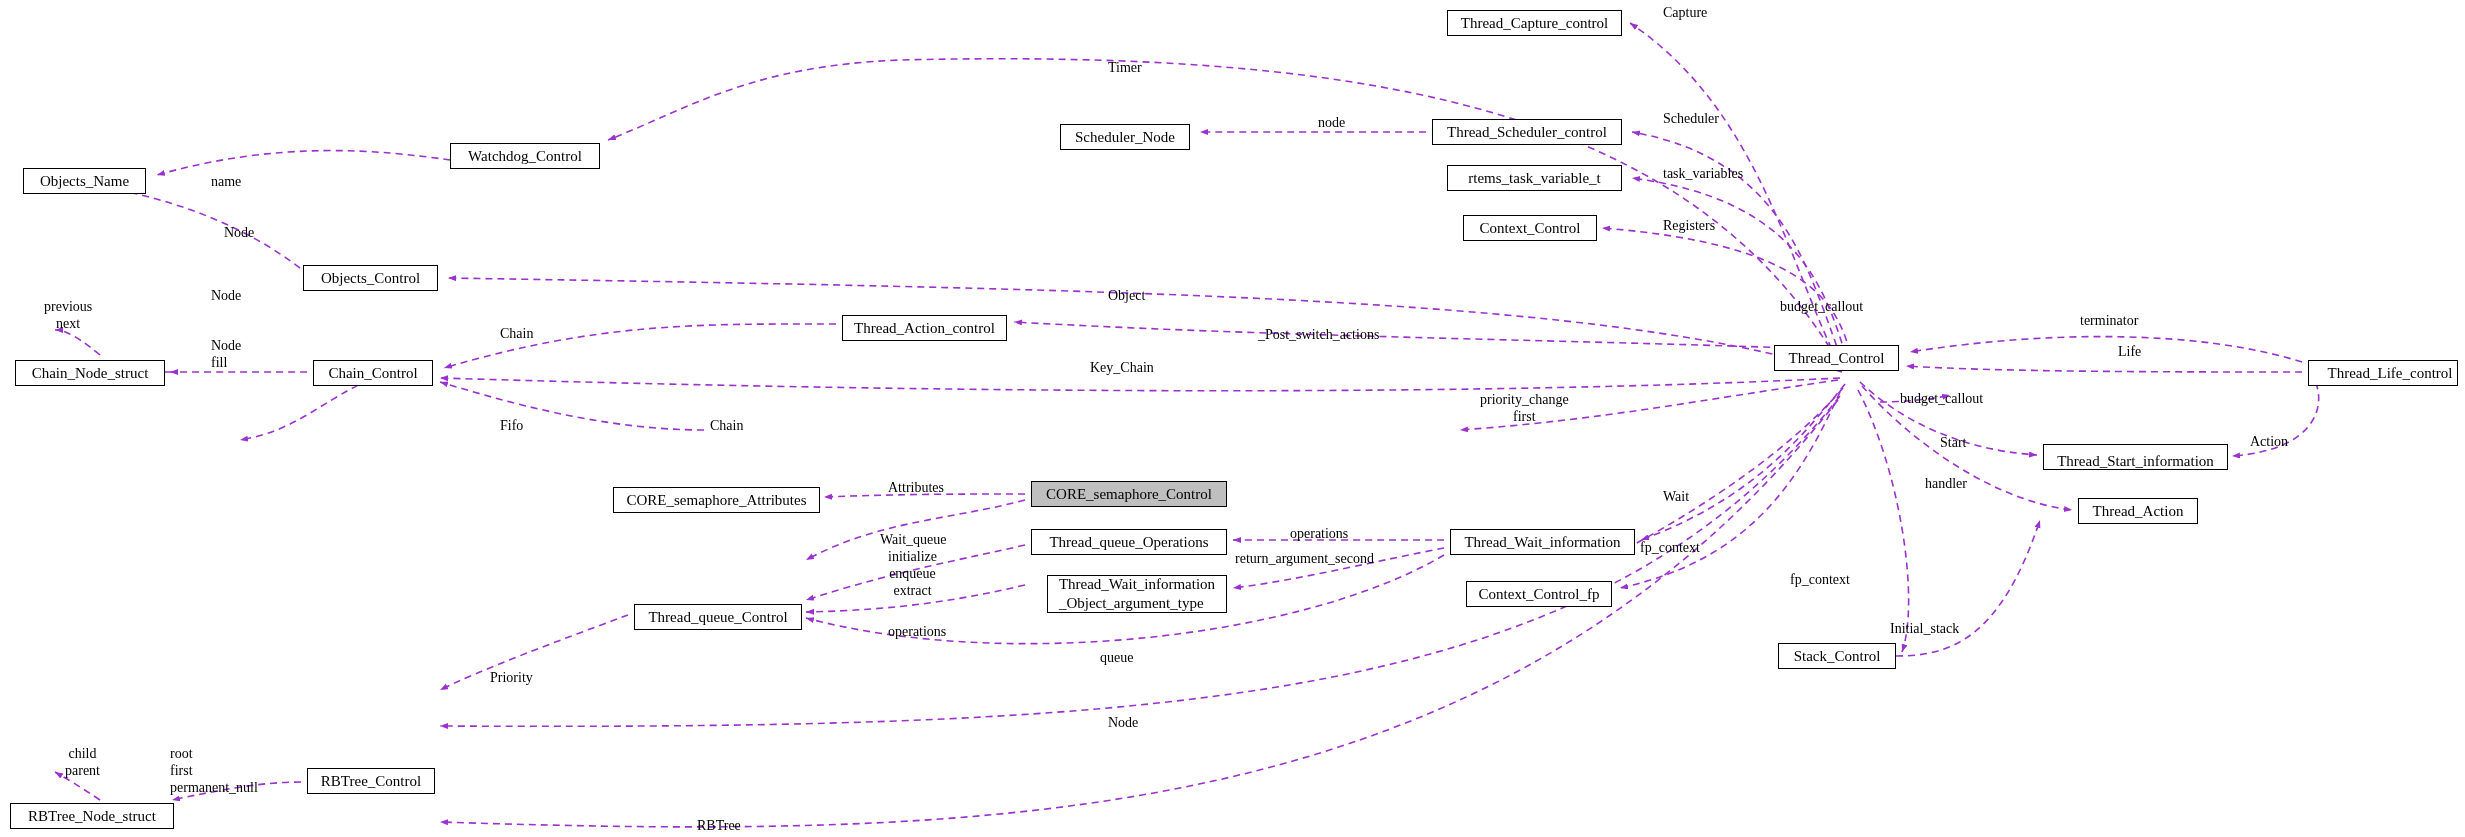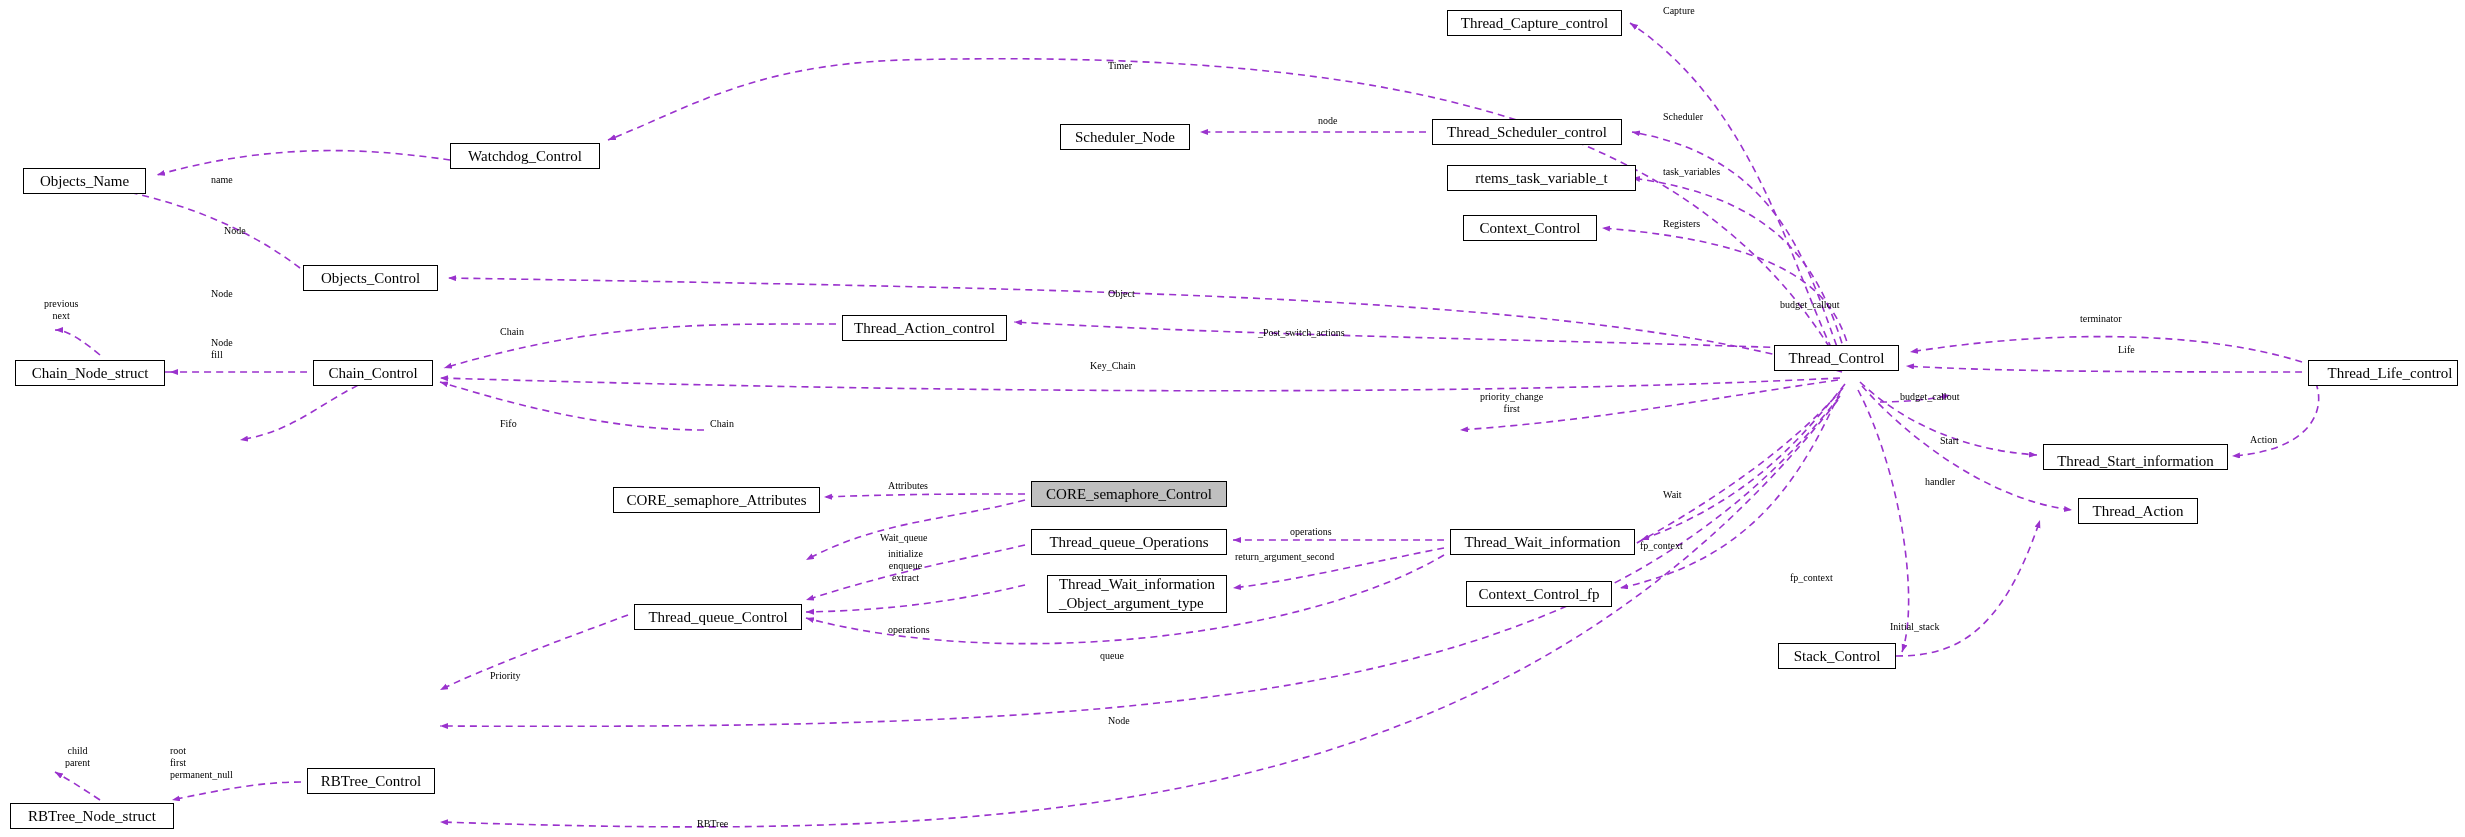--- a/index.html
+++ b/index.html
@@ -5,21 +5,21 @@
   html,body{margin:0;padding:0;background:#ffffff;}
   #canvas{position:relative;width:2465px;height:837px;background:#ffffff;
           font-family:Liberation Serif, serif;overflow:hidden;}
   svg.edges{position:absolute;left:0;top:0;width:2465px;height:837px;}
   .node{position:absolute;box-sizing:border-box;border:1px solid #000000;
         background:#ffffff;color:#000000;font-size:15px;line-height:1;
         display:flex;align-items:center;justify-content:center;
         white-space:nowrap;padding:0 6px;height:26px;}
   .node.gray{background:#bfbfbf;}
   .node.multi{height:38px;flex-direction:column;line-height:1.25;}
-  .lbl{position:absolute;font-size:10px;color:#000000;white-space:nowrap;}
+  .lbl{position:absolute;font-size:14px;color:#000000;white-space:nowrap;}
   .lbl.multi{line-height:1.22;}
   .lbl.c{text-align:center;}
 </style>
 </head>
 <body>
 
 <div id="canvas">
 
   <svg class="edges" viewBox="0 0 2465 837">
     <defs>
@@ -118,21 +118,21 @@
     </div>
   <div class="node" style="left:1060px;top:124px;width:130px;">
       <span>Scheduler_Node</span>
     </div>
   <div class="node" style="left:1432px;top:119px;width:190px;">
       <span>Thread_Scheduler_control</span>
     </div>
   <div class="node" style="left:450px;top:143px;width:150px;">
       <span>Watchdog_Control</span>
     </div>
-  <div class="node" style="left:1447px;top:165px;width:189px;">
+  <div class="node" style="left:1447px;top:165px;width:175px;">
       <span>rtems_task_variable_t</span>
     </div>
   <div class="node" style="left:23px;top:168px;width:123px;">
       <span>Objects_Name</span>
     </div>
   <div class="node" style="left:1463px;top:215px;width:134px;">
       <span>Context_Control</span>
     </div>
   <div class="node" style="left:303px;top:265px;width:135px;">
       <span>Objects_Control</span>

